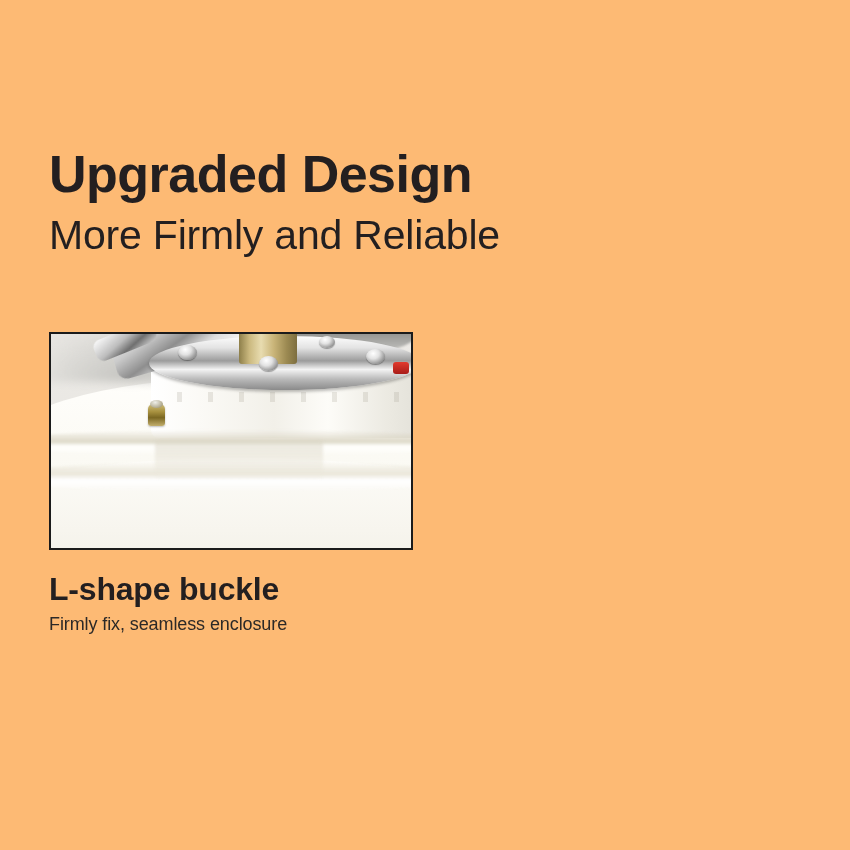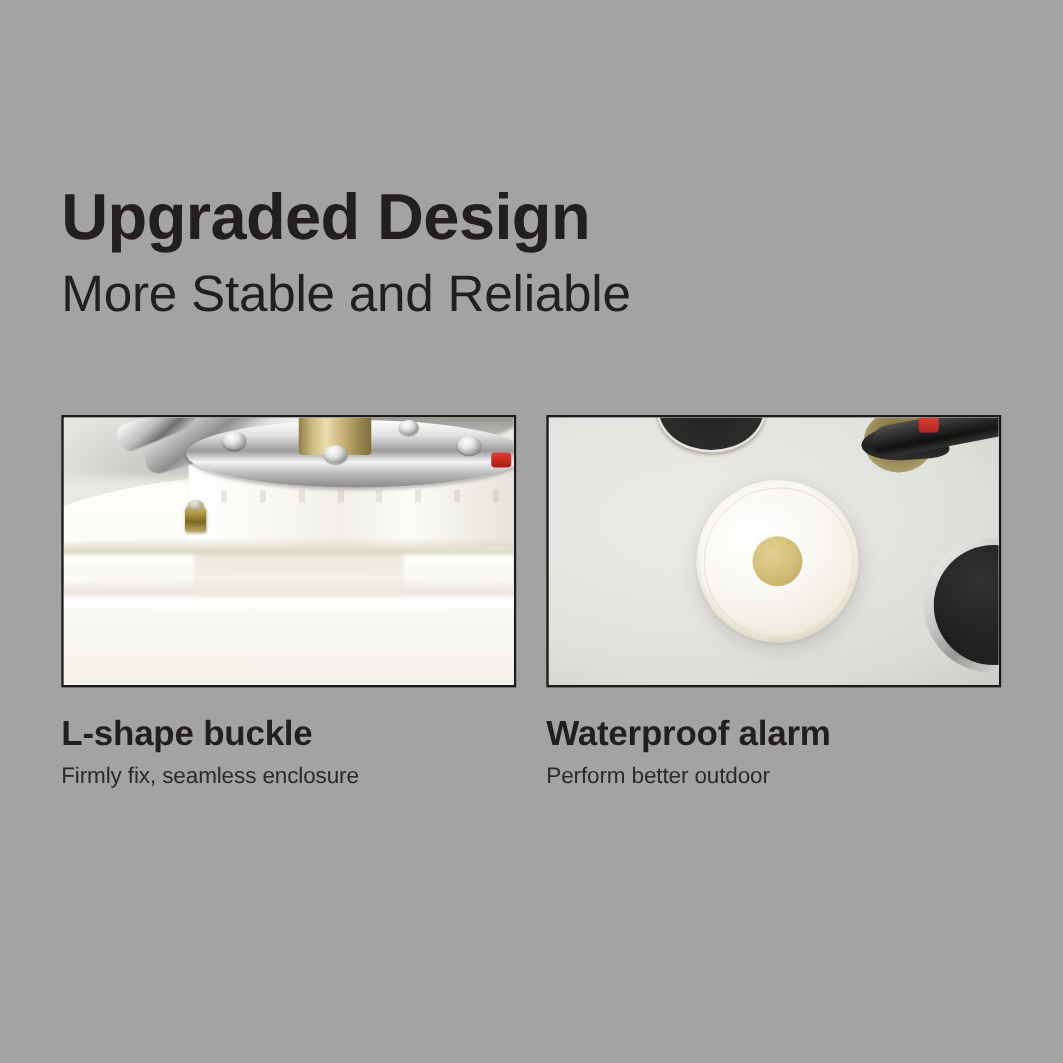--- a/index.html
+++ b/index.html
@@ -11,21 +11,21 @@
     width: 850px;
     height: 850px;
     overflow: hidden;
     font-family: "Liberation Sans", sans-serif;
     -webkit-font-smoothing: antialiased;
   }
   .banner {
     position: relative;
     width: 850px;
     height: 850px;
-    background: #a3a3a3;
+    background: #fdba74;
   }
 
   
   .heading-block {
     position: absolute;
     left: 49px;
     top: 146px;
     width: 760px;
   }
   .headline {
@@ -324,21 +324,21 @@
   .rp-vign {
     position: absolute;
     inset: 0;
     background: radial-gradient(ellipse at 42% 46%, rgba(255,255,255,.12) 0%, rgba(150,148,142,.10) 72%, rgba(120,118,112,.20) 100%);
     pointer-events: none;
   }
 
   
   .caption-title {
     margin: 22px 0 0 0;
-    font-size: 28px;
+    font-size: 32px;
     font-weight: bold;
     color: #231f20;
     letter-spacing: -0.2px;
     line-height: 1.1;
     white-space: nowrap;
   }
   .caption-sub {
     margin: 7px 0 0 0;
     font-size: 18px;
     font-weight: normal;
@@ -348,21 +348,21 @@
     white-space: nowrap;
   }
 </style>
 </head>
 <body>
 
 <div class="banner">
 
   <div class="heading-block">
     <h1 class="headline">Upgraded Design</h1>
-    <h2 class="subhead">More Stable and Reliable</h2>
+    <h2 class="subhead">More Firmly and Reliable</h2>
   </div>
 
   <div class="cards">
 
     <div class="card">
       <div class="photo-frame">
         <div class="photo-inner ph-left">
           <div class="lp-disc"></div>
           <div class="lp-base"></div>
           <div class="lp-bg-dark"></div>
@@ -383,36 +383,15 @@
           <div class="lp-ridge2"></div>
           <div class="lp-recess"></div>
           <div class="lp-brass"></div>
           <div class="lp-brass-cap"></div>
         </div>
       </div>
       <p class="caption-title">L-shape buckle</p>
       <p class="caption-sub">Firmly fix, seamless enclosure</p>
     </div>
 
-    <div class="card">
-      <div class="photo-frame">
-        <div class="photo-inner ph-right">
-          <div class="rp-black-top-rim"></div>
-          <div class="rp-black-top"></div>
-          <div class="rp-grommet"></div>
-          <div class="rp-cable2"></div>
-          <div class="rp-cable"></div>
-          <div class="rp-red"></div>
-          <div class="rp-chrome"></div>
-          <div class="rp-chrome-inner"></div>
-          <div class="rp-disc-shadow"></div>
-          <div class="rp-disc"></div>
-          <div class="rp-disc-ring"></div>
-          <div class="rp-dot"></div>
-          <div class="rp-vign"></div>
-        </div>
-      </div>
-      <p class="caption-title">Waterproof alarm</p>
-      <p class="caption-sub">Perform better outdoor</p>
-    </div>
 
   </div>
 </div>
 
 </body></html>

